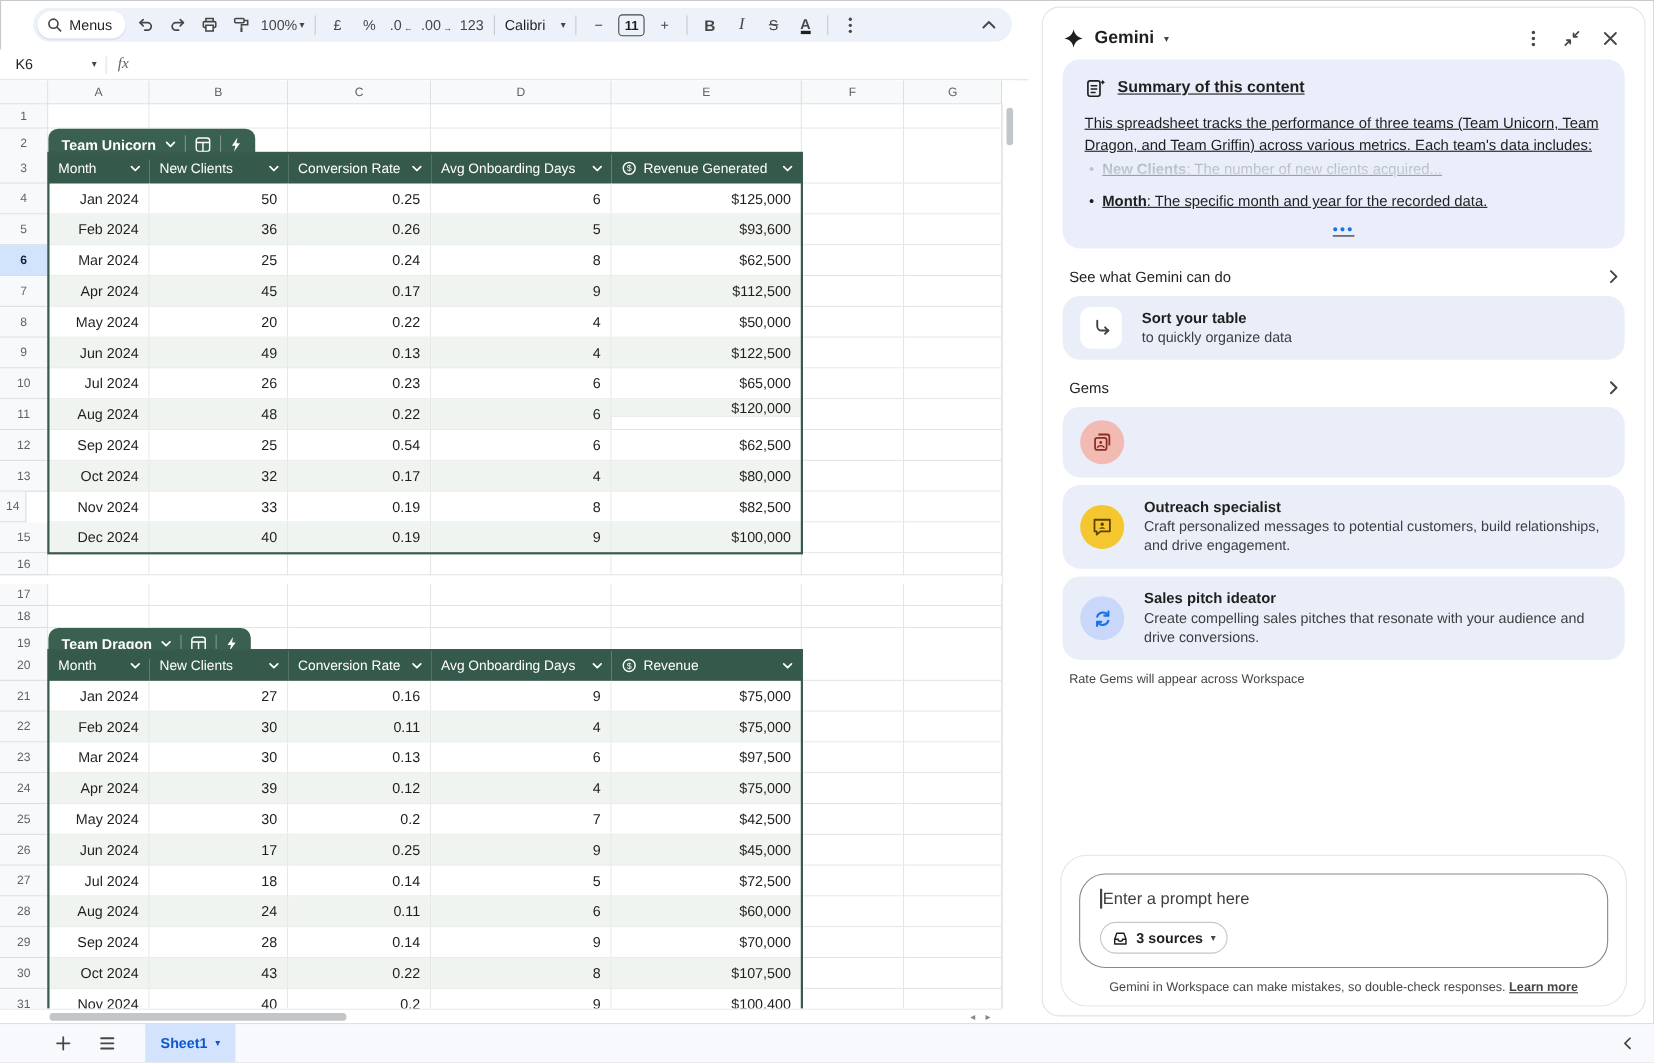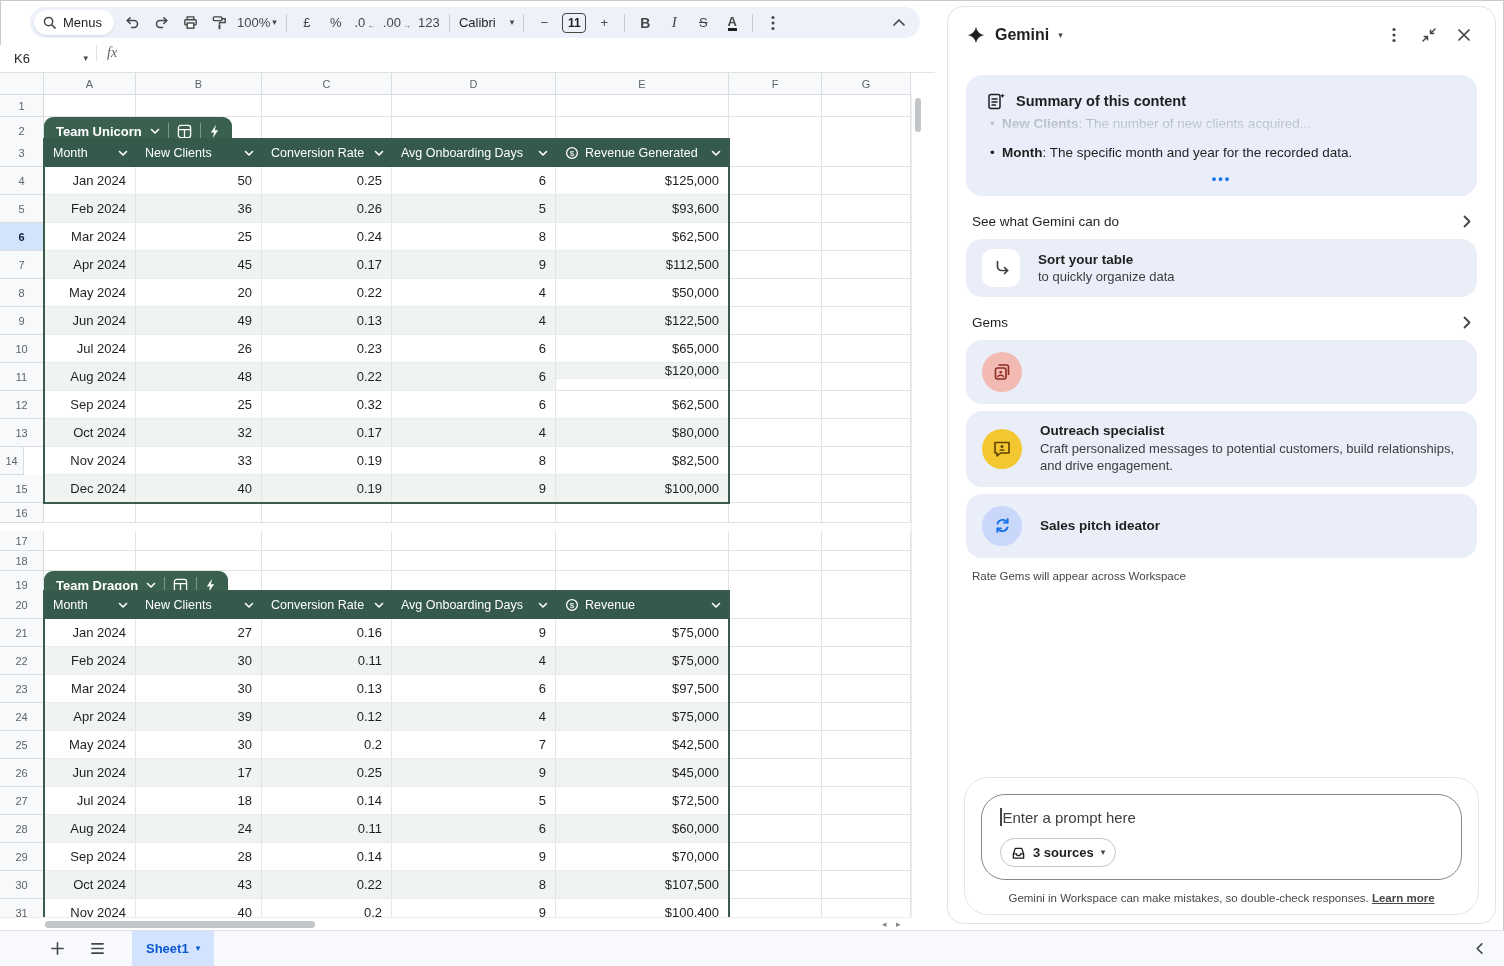--- a/index.html
+++ b/index.html
@@ -24,21 +24,21 @@
     display:flex; align-items:center; justify-content:center; font-size:12px; font-weight:bold; color:#1f1f1f; }
   .bold-b { font-weight:bold; font-size:14px; }
   .ital-i { font-style:italic; font-family:"Liberation Serif",serif; font-size:15px; }
   .strike-s { text-decoration:line-through; font-size:13px; }
   .tcolor-a { font-size:13px; font-weight:bold; border-bottom:3px solid #1f1f1f; line-height:13px; }
   .dots3 { font-size:14px; letter-spacing:0; }
   .dec-sub { font-size:8px; position:relative; top:3px; }
   #tb-collapse { margin-left:auto; }
   
   #formulabar { position:absolute; left:0; top:45px; width:935px; height:28px; background:#fff;
-    border-bottom:1px solid #e1e3e1; display:flex; }
+    border-bottom:1px solid #e1e3e1; display:flex; align-items:center; }
   #namebox { width:88px; padding-left:14px; font-size:13px; color:#1f1f1f; display:flex; align-items:center; justify-content:space-between; }
   #fx-div { width:1px; height:16px; background:#e0e0e0; margin:0 10px 0 8px; }
   #fx { font-style:italic; font-family:"Liberation Serif",serif; font-size:14px; color:#5f6368; }
   
   #grid { position:absolute; left:0; top:73px; width:923px; height:844px; overflow:hidden; background:#fff; }
   .colhdr, .rowhdr, .corner { position:absolute; background:#f8f9fa; color:#5f6368; font-size:11px;
     display:flex; align-items:center; justify-content:center; border-right:1px solid #d9dce0; border-bottom:1px solid #d9dce0; }
   .rowhdr.sel { background:#d2e3fc; color:#0b1f41; font-weight:bold; }
   .cell { position:absolute; background:#fff; border-right:1px solid #e2e4e4; border-bottom:1px solid #e2e4e4; }
   .t-cell { position:absolute; display:flex; align-items:center; justify-content:flex-end;
@@ -65,21 +65,21 @@
     display:flex; align-items:center; gap:7px; padding:0 14px; margin-left:22px; }
   #sheet-tab .caret { color:#0b57d0; }
   #panel-reopen { margin-left:auto; margin-right:12px; color:#444746; }
   
   #gpanel { position:absolute; left:947px; top:6px; width:549px; height:918px; background:#fff;
     border:1px solid #e0e3e8; border-radius:16px; padding:12px 18px 0 18px; color:#1f1f1f; }
   #ghead { display:flex; align-items:center; height:32px; gap:9px; }
   #ghead .title { font-size:16px; font-weight:bold; color:#1f1f1f; }
   #ghead .spacer { flex:1; }
   .ghicon { display:flex; align-items:center; justify-content:center; width:26px; height:26px; color:#444746; }
-  #summary-card { margin-top:24px; background:#e9eefa; border-radius:16px; padding:16px 20px 10px 20px; }
+  #summary-card { margin-top:3px; background:#e9eefa; border-radius:16px; padding:16px 20px 10px 20px;text-decoration:underline; }
   #summary-title-row { display:flex; align-items:center; gap:10px; font-size:14.5px; font-weight:bold; }
   #summary-body { margin-top:12px; font-size:13.5px; line-height:1.45; color:#1f1f1f; }
   .sum-bullet { margin-top:10px; font-size:13.5px; line-height:1.4; padding-left:16px; position:relative; }
   .sum-bullet:before { content:"•"; position:absolute; left:4px; }
   .sum-bullet.faded { color:#9aa0a6; margin-top:4px;
     -webkit-mask-image:linear-gradient(180deg,rgba(0,0,0,.8),rgba(0,0,0,.25)); }
   #summary-dots { text-align:center; color:#1a73e8; font-weight:bold; letter-spacing:2px; font-size:13px; margin-top:8px; }
   .section-row { display:flex; align-items:center; justify-content:space-between; margin:18px 6px 10px 6px;
     font-size:13.5px; color:#1f1f1f; }
   .chev { color:#444746; }
@@ -590,21 +590,21 @@
       <div class="t-cell" style="left: 262px; top: 262px; width: 130px; height: 28px;">0.23</div>
       <div class="t-cell" style="left: 392px; top: 262px; width: 164px; height: 28px;">6</div>
       <div class="t-cell" style="left: 556px; top: 262px; width: 173px; height: 28px;">$65,000</div>
       <div class="t-cell band" style="left: 44px; top: 290px; width: 92px; height: 28px;">Aug 2024</div>
       <div class="t-cell band" style="left: 136px; top: 290px; width: 126px; height: 28px;">48</div>
       <div class="t-cell band" style="left: 262px; top: 290px; width: 130px; height: 28px;">0.22</div>
       <div class="t-cell band" style="left: 392px; top: 290px; width: 164px; height: 28px;">6</div>
       <div class="t-cell band" style="left: 556px; top: 290px; width: 173px; height: 16px;">$120,000</div>
       <div class="t-cell" style="left: 44px; top: 318px; width: 92px; height: 28px;">Sep 2024</div>
       <div class="t-cell" style="left: 136px; top: 318px; width: 126px; height: 28px;">25</div>
-      <div class="t-cell" style="left: 262px; top: 318px; width: 130px; height: 28px;">0.32</div>
+      <div class="t-cell" style="left: 262px; top: 318px; width: 130px; height: 28px;">0.54</div>
       <div class="t-cell" style="left: 392px; top: 318px; width: 164px; height: 28px;">6</div>
       <div class="t-cell" style="left: 556px; top: 318px; width: 173px; height: 28px;">$62,500</div>
       <div class="t-cell band" style="left: 44px; top: 346px; width: 92px; height: 28px;">Oct 2024</div>
       <div class="t-cell band" style="left: 136px; top: 346px; width: 126px; height: 28px;">32</div>
       <div class="t-cell band" style="left: 262px; top: 346px; width: 130px; height: 28px;">0.17</div>
       <div class="t-cell band" style="left: 392px; top: 346px; width: 164px; height: 28px;">4</div>
       <div class="t-cell band" style="left: 556px; top: 346px; width: 173px; height: 28px;">$80,000</div>
       <div class="t-cell" style="left: 44px; top: 374px; width: 92px; height: 28px;">Nov 2024</div>
       <div class="t-cell" style="left: 136px; top: 374px; width: 126px; height: 28px;">33</div>
       <div class="t-cell" style="left: 262px; top: 374px; width: 130px; height: 28px;">0.19</div>
@@ -816,20 +816,21 @@
       <div id="summary-title-row">
         <span>
           <svg width="20" height="20" viewBox="0 0 20 20">
               <rect x="3" y="3.5" width="11" height="14" rx="2" fill="none" stroke="#1f1f1f" stroke-width="1.5"></rect>
               <path d="M6 8h5M6 11h5M6 14h3.5" stroke="#1f1f1f" stroke-width="1.4" stroke-linecap="round"></path>
               <path d="M16.5 2.2c.25 1.4 1.1 2.25 2.5 2.5-1.4.25-2.25 1.1-2.5 2.5-.25-1.4-1.1-2.25-2.5-2.5 1.4-.25 2.25-1.1 2.5-2.5z" fill="#1f1f1f"></path>
             </svg>
         </span>
         <span>Summary of this content</span>
       </div>
+      <div id="summary-body">This spreadsheet tracks the performance of three teams (Team Unicorn, Team Dragon, and Team Griffin) across various metrics. Each team's data includes:</div>
       <div class="sum-bullet faded">
         <b>New Clients</b><span>: The number of new clients acquired...</span>
       </div>
       <div class="sum-bullet">
         <b>Month</b><span>: The specific month and year for the recorded data.</span>
       </div>
       <div id="summary-dots">•••</div>
     </div>
 
     <div class="section-row">
@@ -893,20 +894,21 @@
           <div class="gem-circle" style="background:#c9d7fa">
             <svg width="21" height="21" viewBox="0 0 20 20">
               <path d="M5.2 8.2a5.2 5.2 0 0 1 9.4-1" fill="none" stroke="#1a73e8" stroke-width="1.8" stroke-linecap="round"></path>
               <path d="M14.9 3.7v3.6h-3.6" fill="none" stroke="#1a73e8" stroke-width="1.8" stroke-linecap="round" stroke-linejoin="round"></path>
               <path d="M14.8 11.8a5.2 5.2 0 0 1-9.4 1" fill="none" stroke="#1a73e8" stroke-width="1.8" stroke-linecap="round"></path>
               <path d="M5.1 16.3v-3.6h3.6" fill="none" stroke="#1a73e8" stroke-width="1.8" stroke-linecap="round" stroke-linejoin="round"></path>
             </svg>
           </div>
           <div>
             <div class="gem-title">Sales pitch ideator</div>
+            <div class="gem-desc">Create compelling sales pitches that resonate with your audience and drive conversions.</div>
           </div>
         </div>
       </div>
 
     <div id="gems-note">Rate Gems will appear across Workspace</div>
 
     <div id="prompt-card">
       <div id="prompt-box">
         <div id="prompt-ph">
           <span class="cursorbar"></span>

